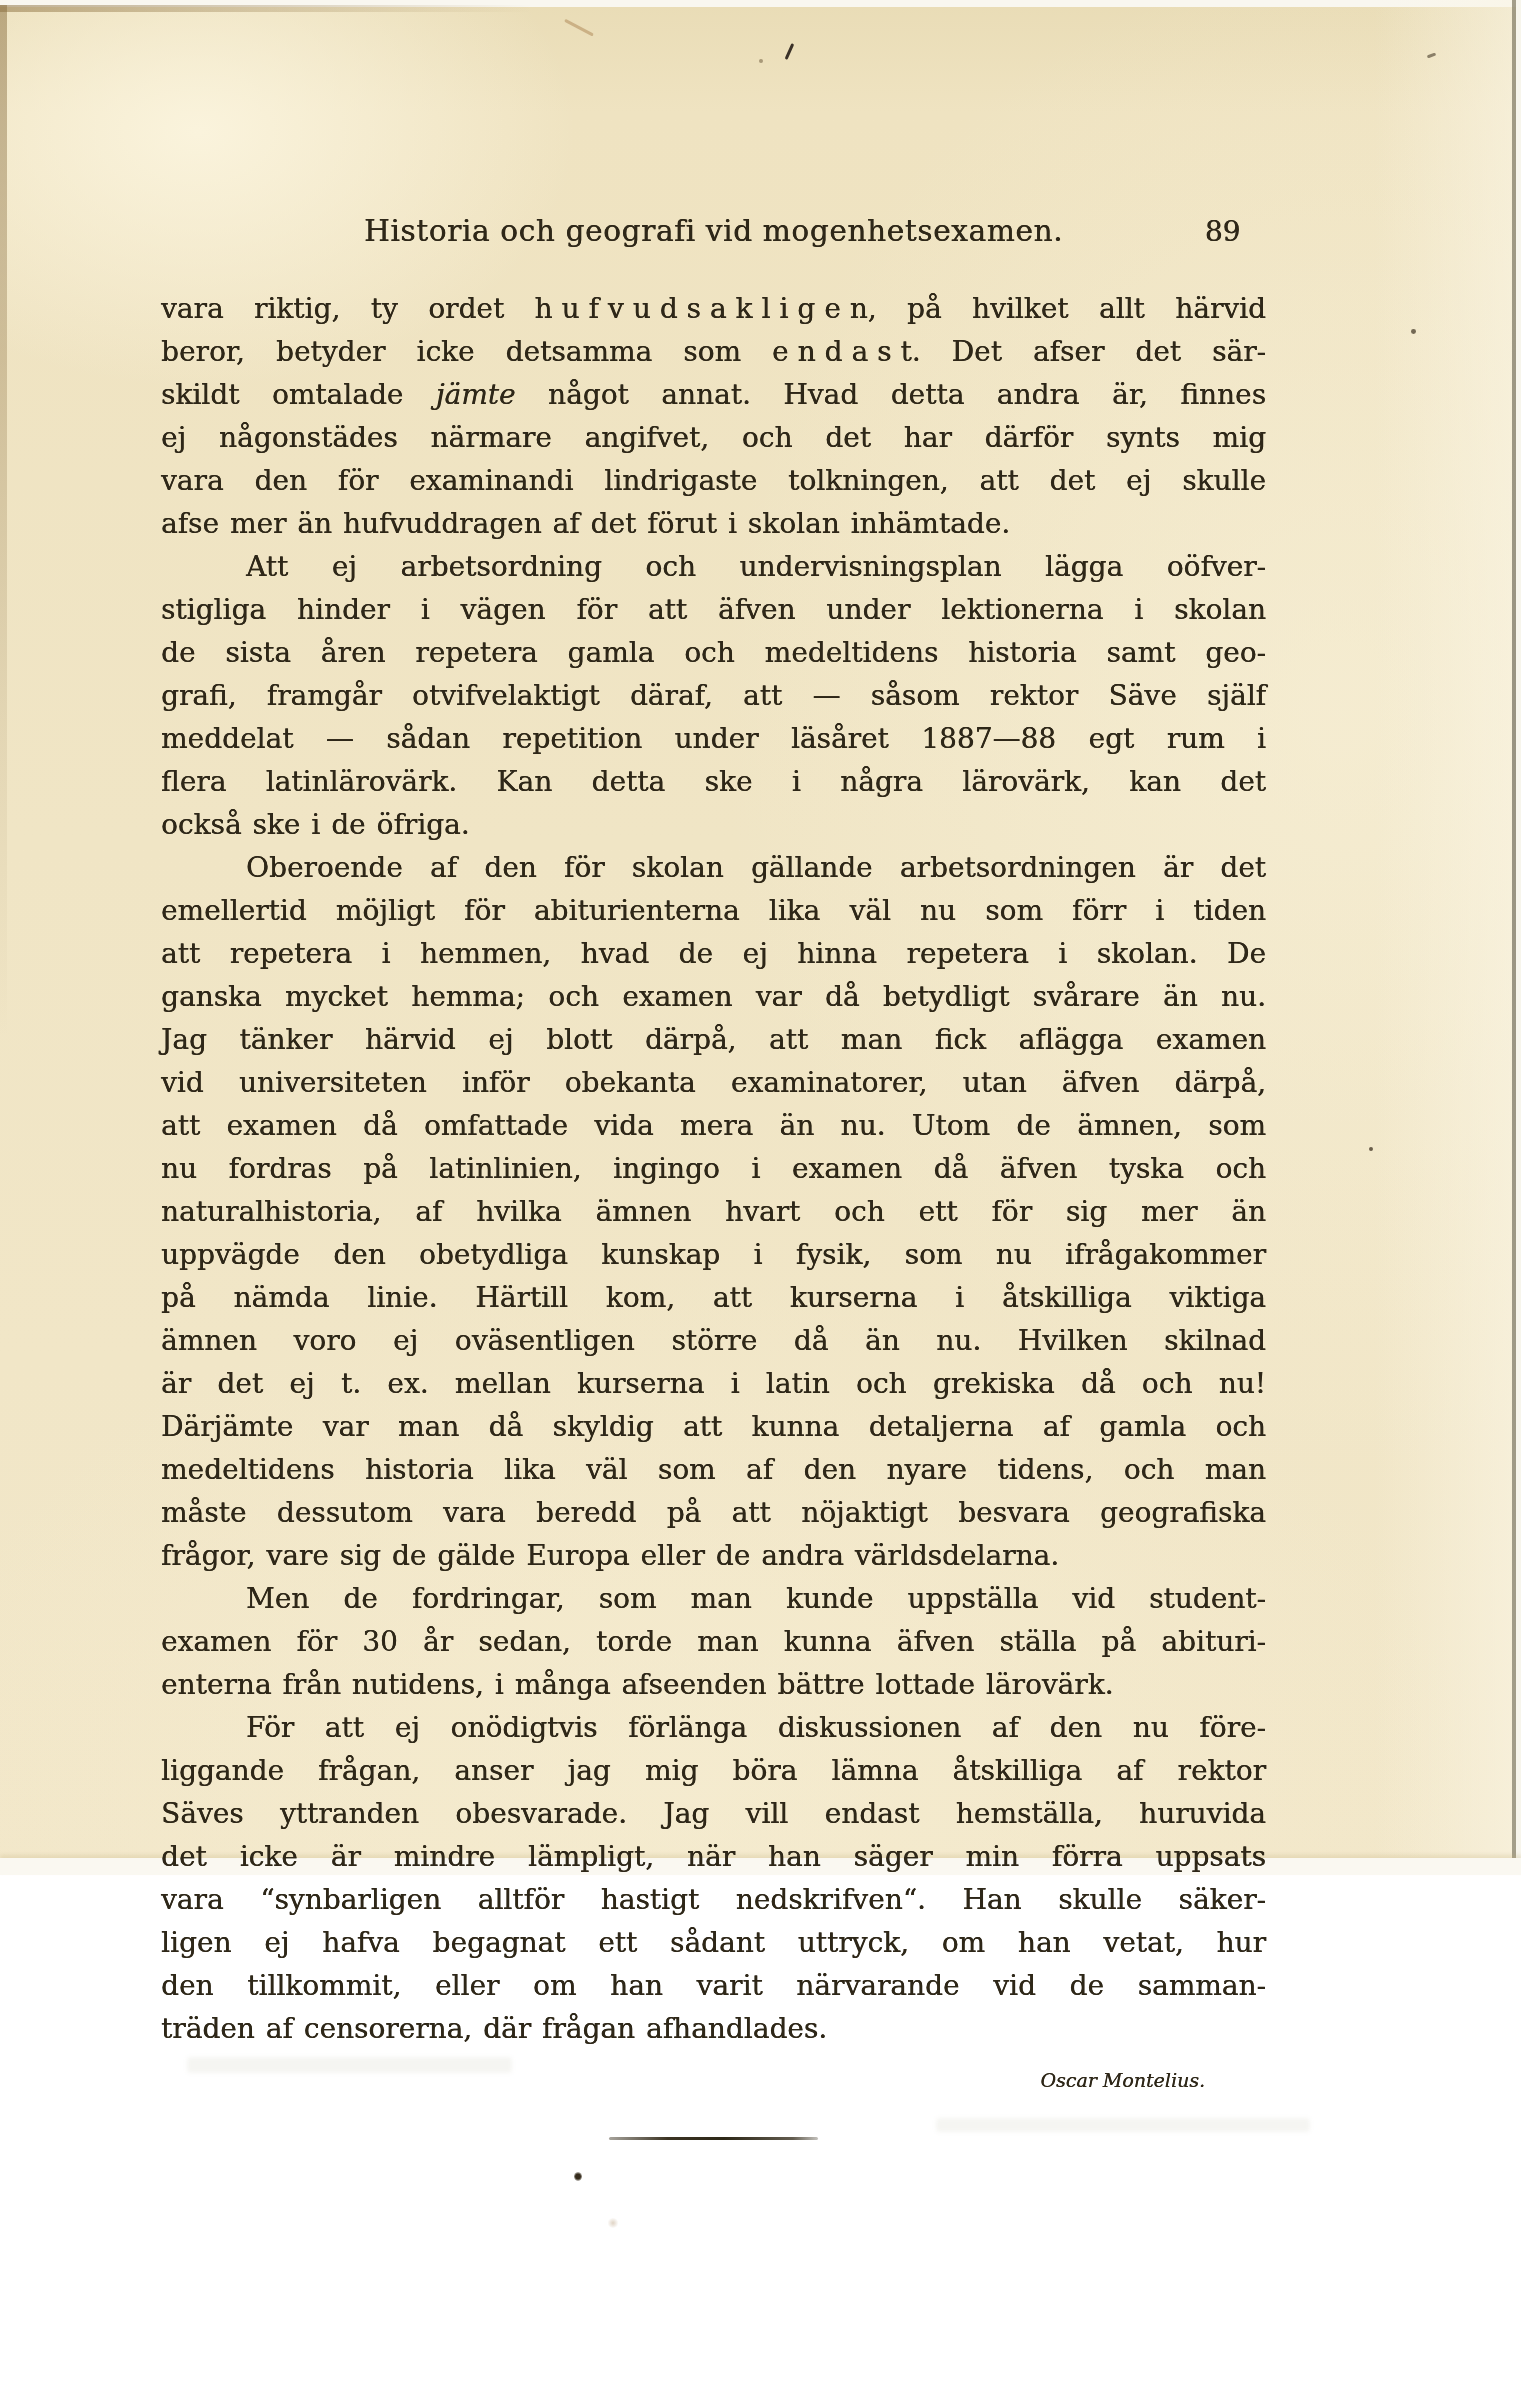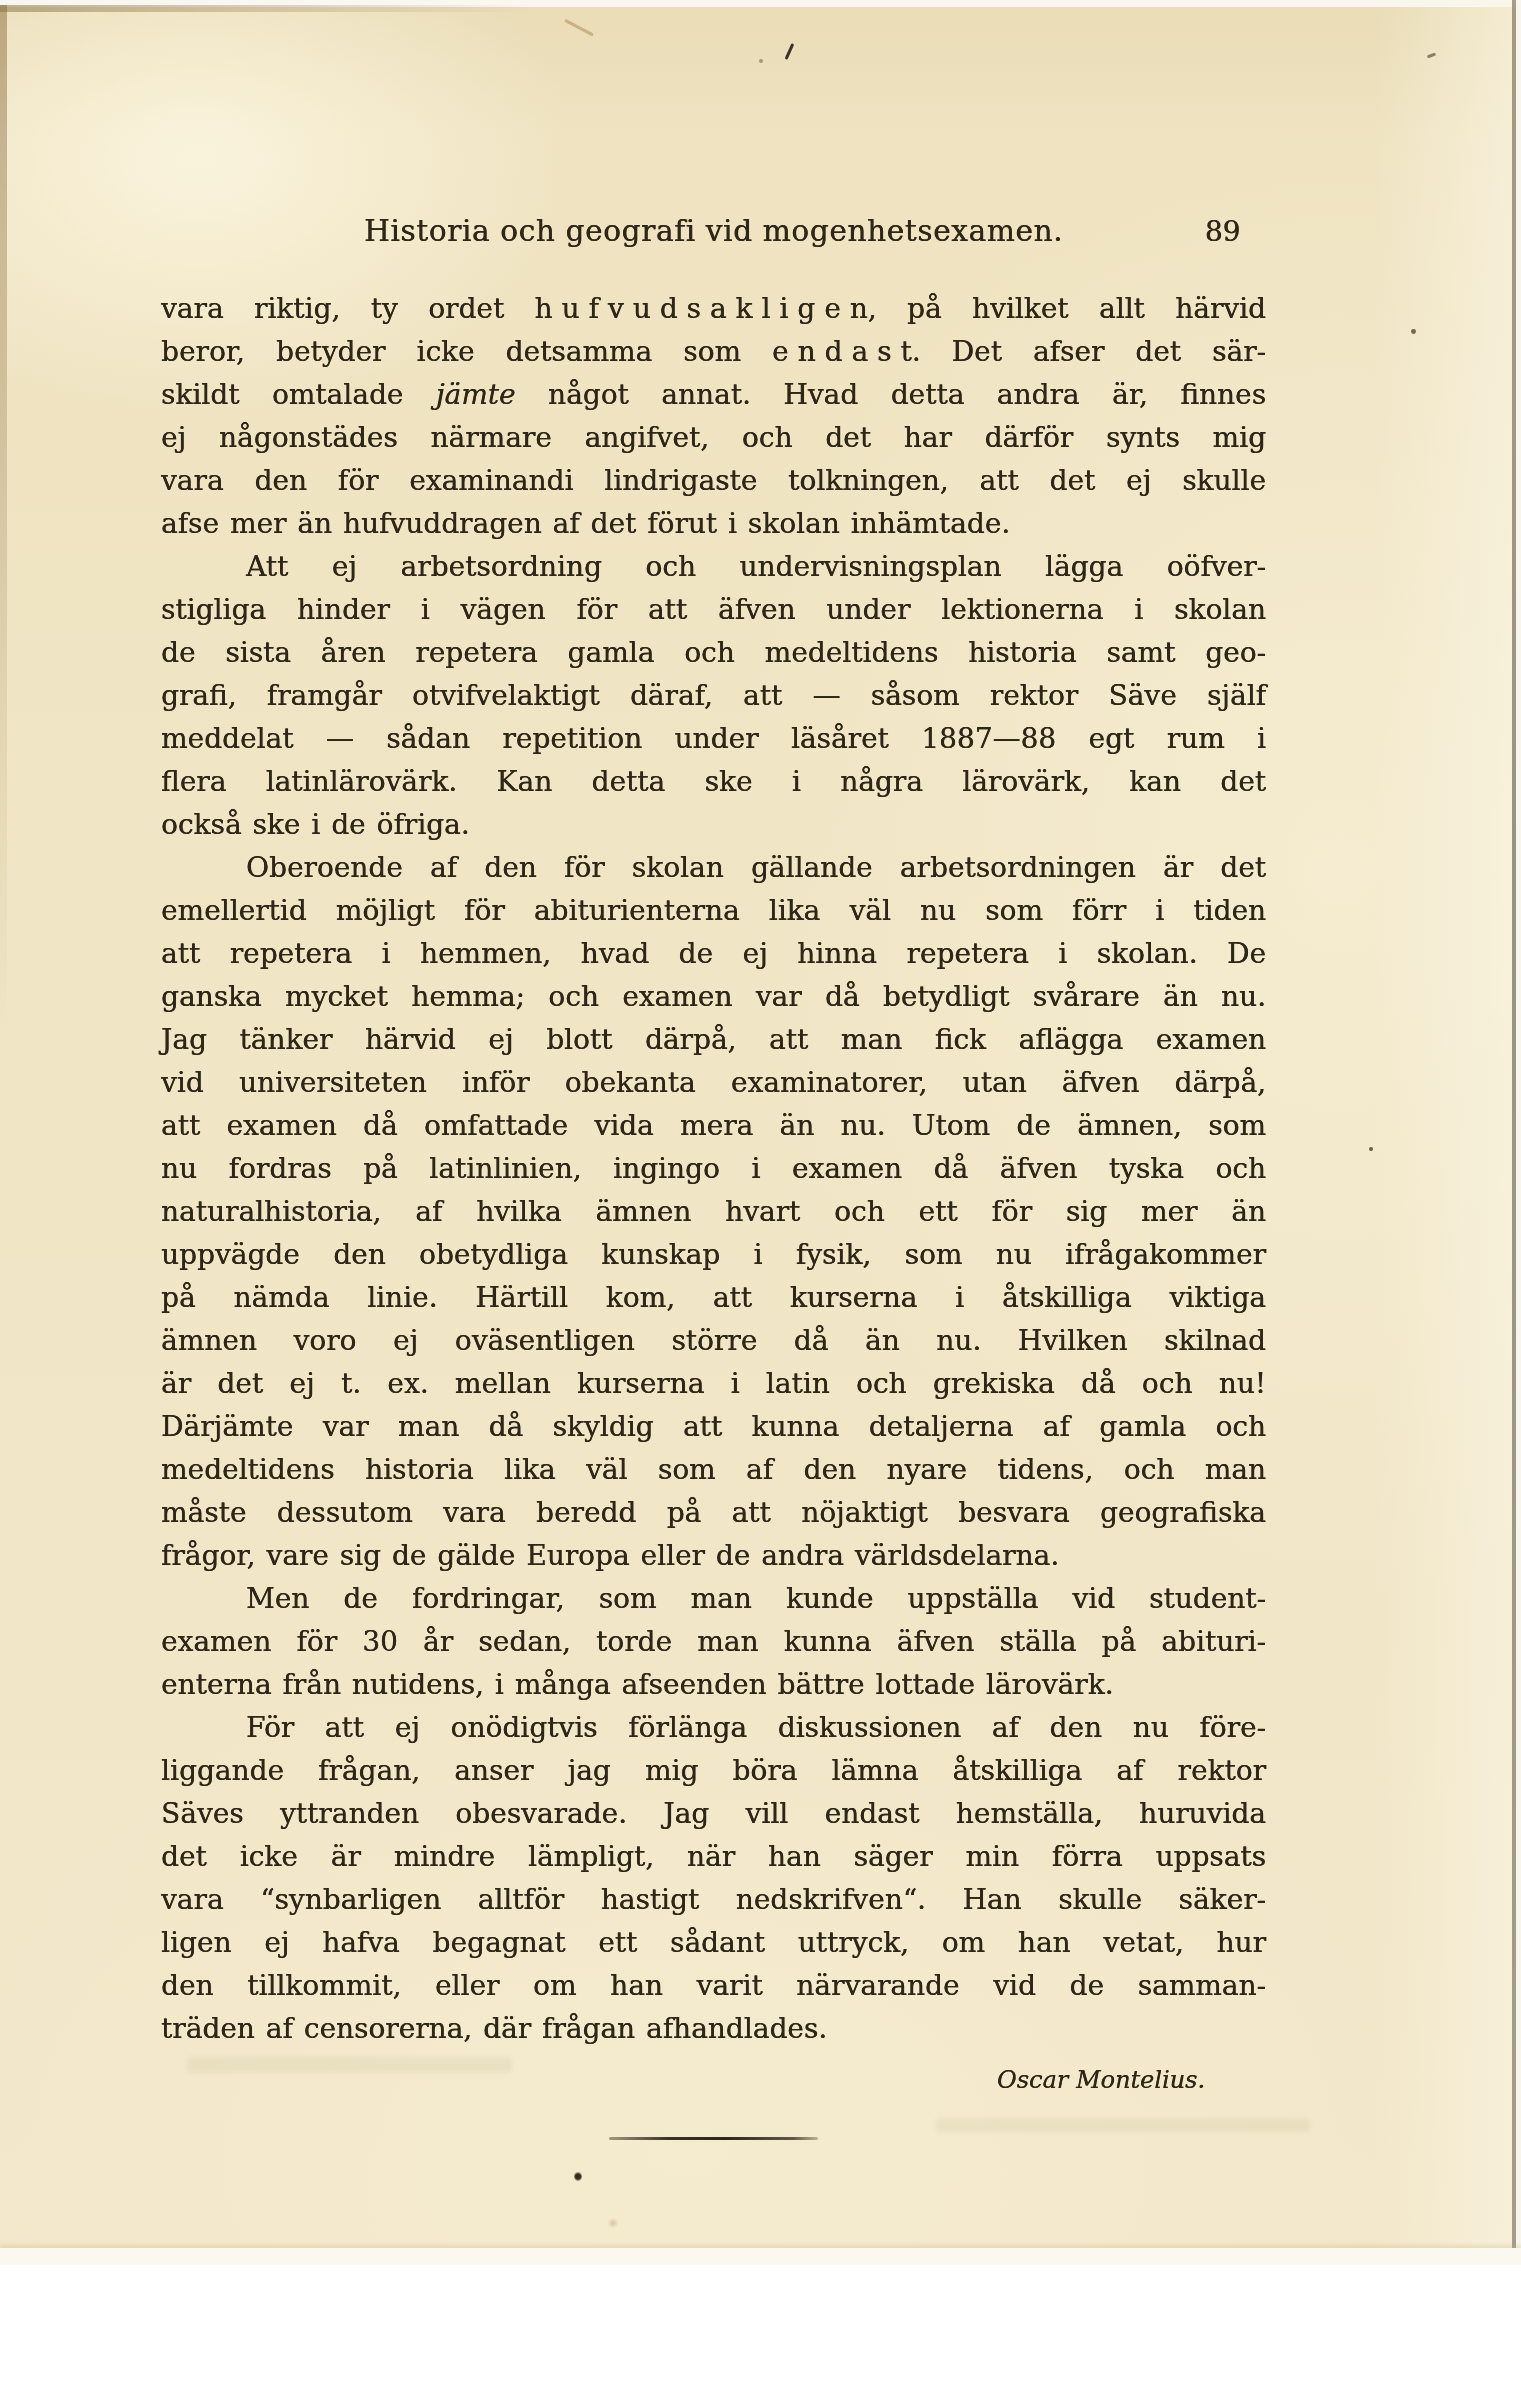--- a/index.html
+++ b/index.html
@@ -3,21 +3,21 @@
 <meta charset="utf-8">
 <style>
   html, body {
     margin: 0; padding: 0;
     width: 1522px; height: 2405px;
     overflow: hidden;
     font-family: "DejaVu Serif", "Liberation Serif", serif;
   }
   .page {
     position: relative;
-    width: 1522px; height: 2265px;
+    width: 1522px; height: 1875px;
     color: var(--ink, #2e2718);
     background:
       radial-gradient(ellipse 611px 414px at 13% 7%, rgba(252,246,225,0.85), rgba(252,246,225,0) 62%),
       radial-gradient(ellipse 887px 1084px at 88% 38%, rgba(249,242,219,0.55), rgba(249,242,219,0) 70%),
       radial-gradient(ellipse 1084px 690px at 45% 95%, rgba(248,240,214,0.45), rgba(248,240,214,0) 75%),
       linear-gradient(180deg, #e9dcb6 0%, #efe3c1 6%, #f0e5c5 45%, #f2e7c9 100%);
   }
   
   .scan-edge-top {
     position: absolute; top: 0; left: 0; right: 0; height: 6.9px;
@@ -104,21 +104,21 @@
   }
   .line.last { text-align-last: left; }
   .para.indent .line:first-child { text-indent: 85px; }
   .sperr { letter-spacing: 0.32em; margin-right: -0.32em; }
   .ital { font-style: italic; }
   .signature {
     margin-top: 9.9px;
     padding-right: 61px;
     text-align: right;
     font-style: italic;
-    font-size: 24px; line-height: 43px;
+    font-size: 19px; line-height: 43px;
     text-shadow: 0.3px 0 0 currentColor;
   }
   .divider {
     margin: 35px auto 0 auto;
     width: 209px; height: 3px;
     border-radius: 2px;
     background: linear-gradient(90deg,
       rgba(60,52,36,0.45), #3c3424 28%, #2d2818 55%,
       rgba(60,52,36,0.8) 88%, rgba(60,52,36,0.3));
   }

